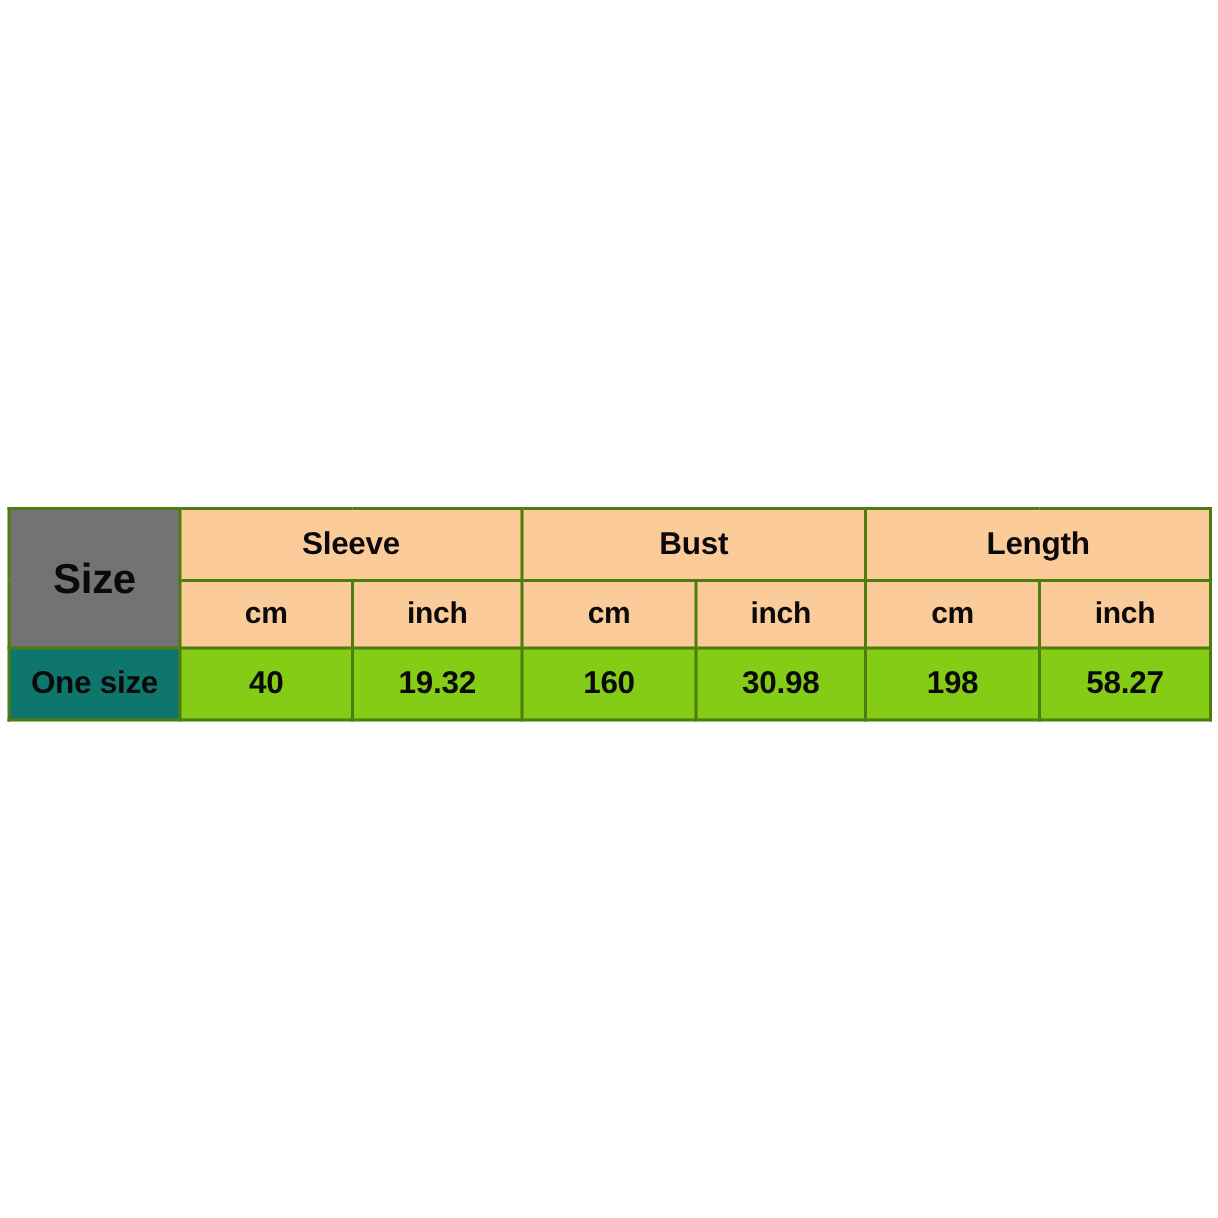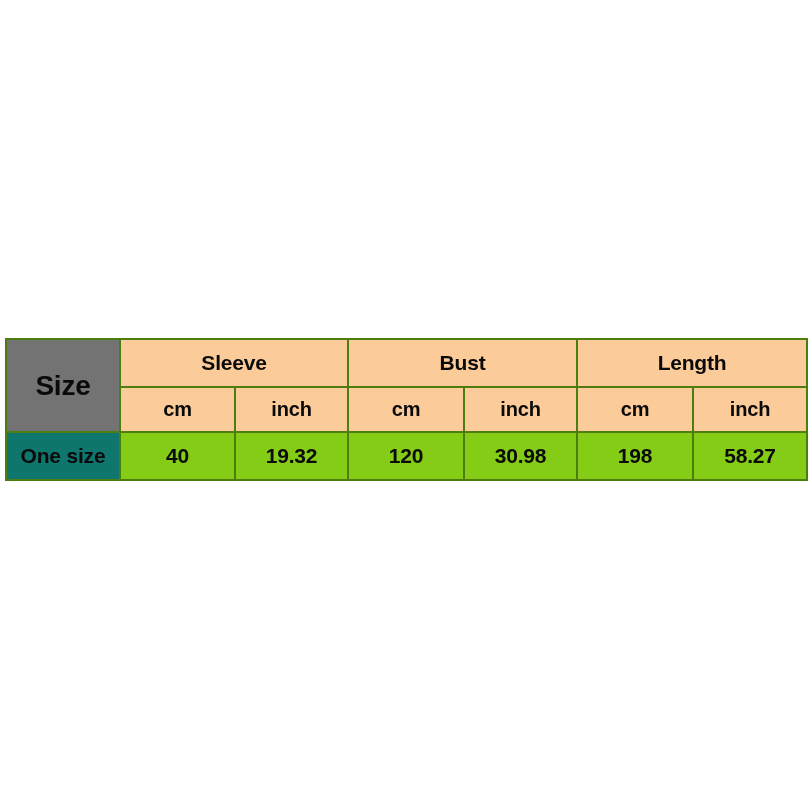--- a/index.html
+++ b/index.html
@@ -105,20 +105,20 @@
         <td class="hdr unit">inch</td>
         <td class="hdr unit">cm</td>
         <td class="hdr unit">inch</td>
         <td class="hdr unit">cm</td>
         <td class="hdr unit">inch</td>
       </tr>
       <tr>
         <td class="rowlabel">One size</td>
         <td class="datacell">40</td>
         <td class="datacell">19.32</td>
-        <td class="datacell">120</td>
+        <td class="datacell">160</td>
         <td class="datacell">30.98</td>
         <td class="datacell">198</td>
         <td class="datacell">58.27</td>
       </tr>
     </tbody>
   </table>
 </div>
 
 </body></html>

